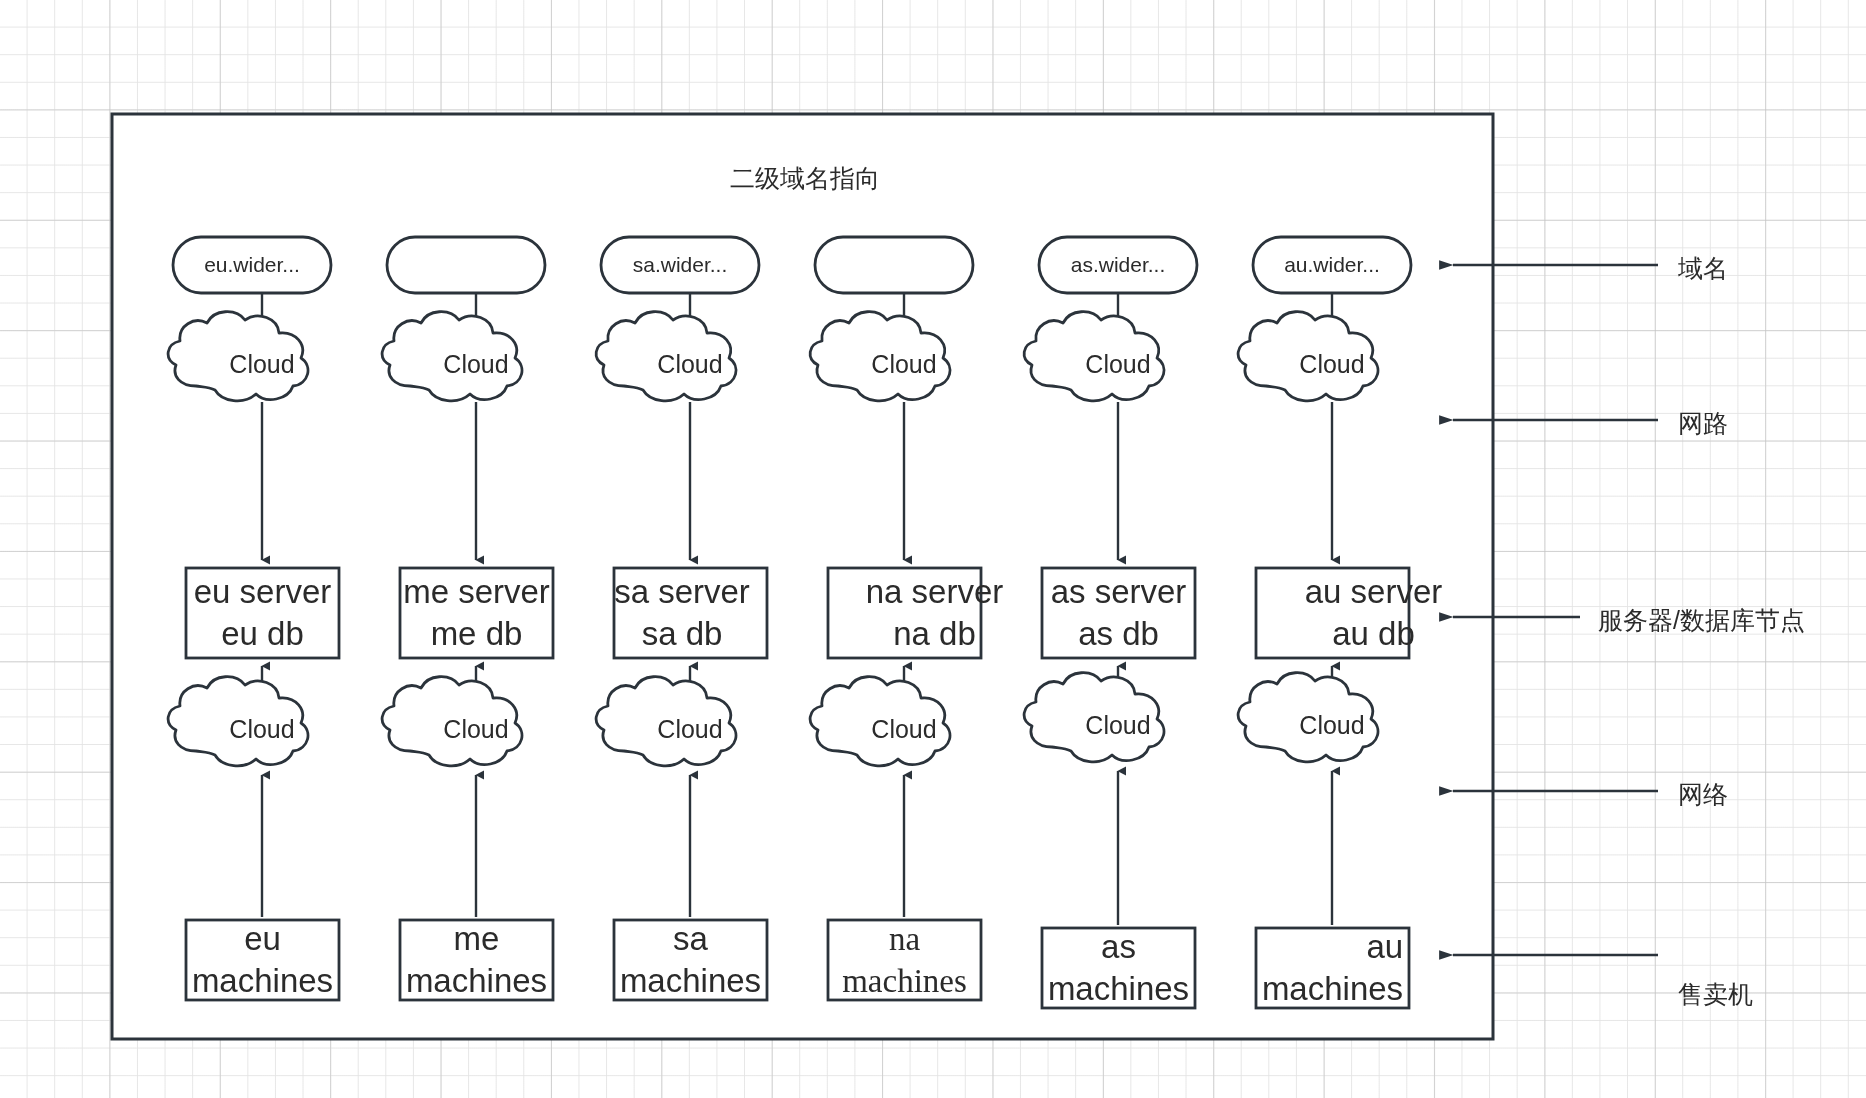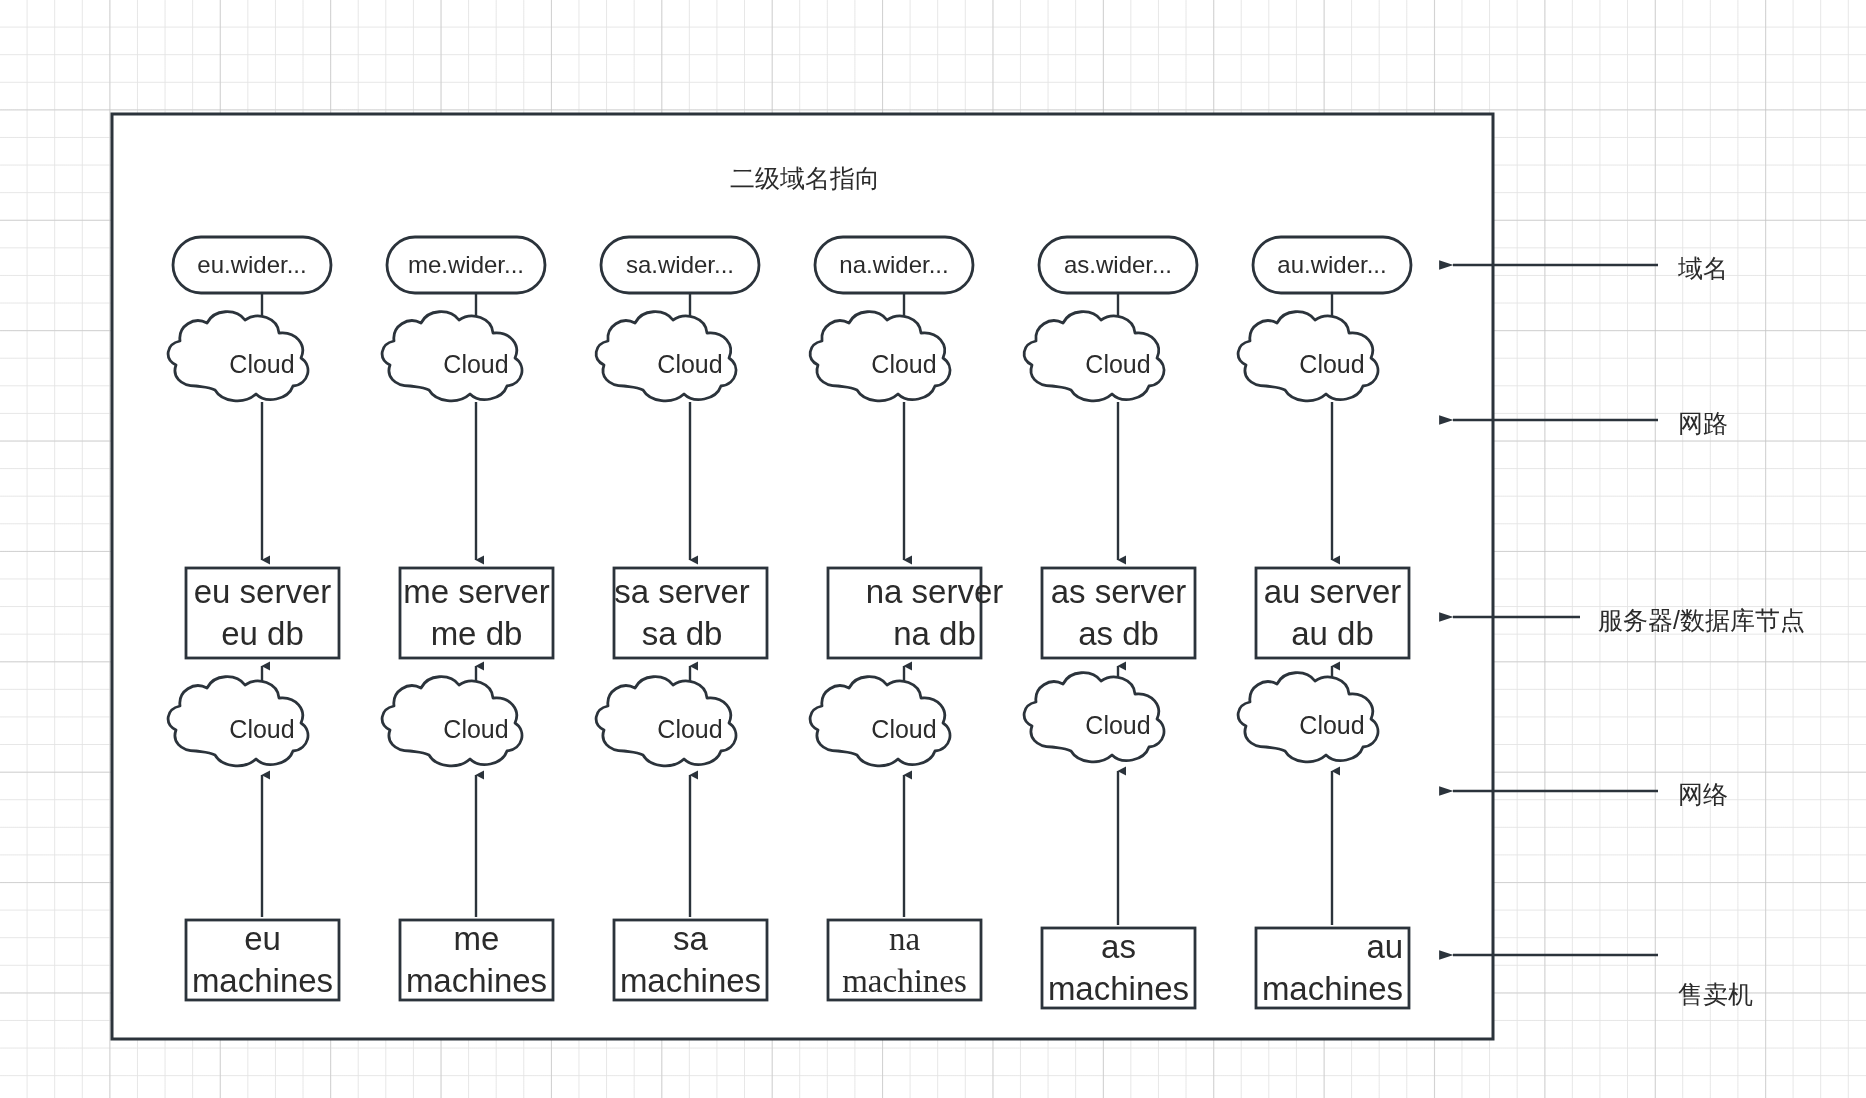--- a/index.html
+++ b/index.html
@@ -40,21 +40,21 @@
     position: absolute;
     display: flex;
     align-items: center;
     justify-content: center;
     text-align: center;
     color: #2b2b2b;
     line-height: 1.28;
     pointer-events: none;
     white-space: pre-line;
   }
-  .node-label { font-size: 24px; border-radius: 26px; }
+  .node-label { font-size: 21px; border-radius: 26px; }
   .cloud-label { font-size: 25px; }
   .box-label { font-size: 33px; }
   .side-label {
     position: absolute;
     font-size: 25px;
     color: #2b2b2b;
     white-space: nowrap;
   }
   .diagram-title {
     position: absolute;
@@ -285,55 +285,53 @@
   <div class="diagram-title" style="left:730px; top:162px;">二级域名指向</div>
 
   <div class="shape-text node-label" style="left:173px; top:237px; width:158px; height:56px;">eu.wider...</div>
   <div class="shape-text cloud-label" style="left:182px; top:334px; width:160px; height:60px;">Cloud</div>
   <div class="shape-text box-label" style="left:186px; top:568px; width:153px; height:90px;">eu server
 eu db</div>
   <div class="shape-text cloud-label" style="left:182px; top:699px; width:160px; height:60px;">Cloud</div>
   <div class="shape-text box-label" style="left:186px; top:920px; width:153px; height:80px;">eu
 machines</div>
 
-  <div class="shape-text node-label" style="left:387px; top:237px; width:158px; height:56px;">me.wider...</div>
   <div class="shape-text cloud-label" style="left:396px; top:334px; width:160px; height:60px;">Cloud</div>
   <div class="shape-text box-label" style="left:400px; top:568px; width:153px; height:90px;">me server
 me db</div>
   <div class="shape-text cloud-label" style="left:396px; top:699px; width:160px; height:60px;">Cloud</div>
   <div class="shape-text box-label" style="left:400px; top:920px; width:153px; height:80px;">me
 machines</div>
 
   <div class="shape-text node-label" style="left:601px; top:237px; width:158px; height:56px;">sa.wider...</div>
   <div class="shape-text cloud-label" style="left:610px; top:334px; width:160px; height:60px;">Cloud</div>
   <div class="shape-text box-label" style="left:614px; top:568px; width:136px; height:90px;">sa server
 sa db</div>
   <div class="shape-text cloud-label" style="left:610px; top:699px; width:160px; height:60px;">Cloud</div>
   <div class="shape-text box-label" style="left:614px; top:920px; width:153px; height:80px;">sa
 machines</div>
 
-  <div class="shape-text node-label" style="left:815px; top:237px; width:158px; height:56px;">na.wider...</div>
   <div class="shape-text cloud-label" style="left:824px; top:334px; width:160px; height:60px;">Cloud</div>
   <div class="shape-text box-label" style="left:828px; top:568px; width:153px; height:90px;padding-left:30px;">na server
 na db</div>
   <div class="shape-text cloud-label" style="left:824px; top:699px; width:160px; height:60px;">Cloud</div>
   <div class="shape-text box-label" style="left:828px; top:920px; width:153px; height:80px;font-family:Liberation Serif, serif;">na
 machines</div>
 
   <div class="shape-text node-label" style="left:1039px; top:237px; width:158px; height:56px;">as.wider...</div>
   <div class="shape-text cloud-label" style="left:1038px; top:334px; width:160px; height:60px;">Cloud</div>
   <div class="shape-text box-label" style="left:1042px; top:568px; width:153px; height:90px;">as server
 as db</div>
   <div class="shape-text cloud-label" style="left:1038px; top:695px; width:160px; height:60px;">Cloud</div>
   <div class="shape-text box-label" style="left:1042px; top:928px; width:153px; height:80px;">as
 machines</div>
 
   <div class="shape-text node-label" style="left:1253px; top:237px; width:158px; height:56px;">au.wider...</div>
   <div class="shape-text cloud-label" style="left:1252px; top:334px; width:160px; height:60px;">Cloud</div>
-  <div class="shape-text box-label" style="left:1256px; top:568px; width:153px; height:90px;">au server
+  <div class="shape-text box-label" style="left:1256px; top:568px; width:153px; height:90px;padding-left:41px;">au server
 au db</div>
   <div class="shape-text cloud-label" style="left:1252px; top:695px; width:160px; height:60px;">Cloud</div>
   <div class="shape-text box-label" style="left:1256px; top:928px; width:153px; height:80px;text-align:right;">au
 machines</div>
 
   <div class="side-label" style="left:1678px; top:252px;">域名</div>
   <div class="side-label" style="left:1678px; top:407px;">网路</div>
   <div class="side-label" style="left:1598px; top:604px;">服务器/数据库节点</div>
   <div class="side-label" style="left:1678px; top:778px;">网络</div>
   <div class="side-label" style="left:1678px; top:942px;margin-top:36px;">售卖机</div>

